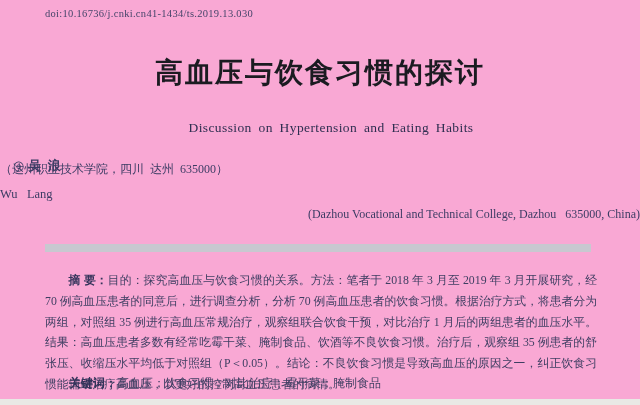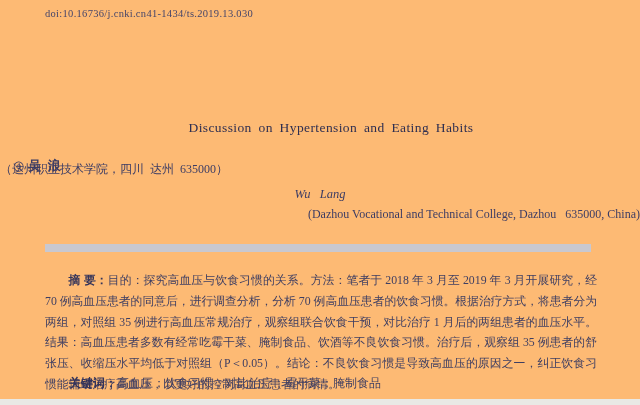--- a/index.html
+++ b/index.html
@@ -1,20 +1,20 @@
 <!DOCTYPE html>
 <html><head>
 <meta charset="utf-8">
 <style>
   html, body { margin: 0; padding: 0; background: #ffffff; }
   .paper {
     position: relative;
     width: 640px;
     height: 405px;
-    background: #fdba74;
+    background: #f9a8d4;
     overflow: hidden;
     font-family: "Liberation Serif", serif;
     color: #3e3e62;
   }
   .doi {
     position: absolute;
     top: 8px;
     left: 45px;
     font-size: 10.5px;
     letter-spacing: 0.3px;
@@ -68,25 +68,24 @@
     text-align: left;
     font-size: 12px;
     color: #3c3c64;
     white-space: pre-wrap;
   }
   .author-en {
     position: absolute;
     top: 187px;
     left: 0;
     width: 100%;
-    text-align: center;
+    text-align: left;
     font-size: 12.5px;
     color: #3c3c64;
     white-space: pre-wrap;
-    font-style: italic;
   }
   .affiliation-en {
     position: absolute;
     top: 207px;
     left: 0;
     width: 100%;
     text-align: right;
     font-size: 12px;
     color: #3c3c64;
     white-space: pre-wrap;
@@ -136,20 +135,21 @@
     background: #e9e9e5;
   }
 </style>
 </head>
 <body>
 
 <div class="paper">
 
   <div class="doi">doi:10.16736/j.cnki.cn41-1434/ts.2019.13.030</div>
 
+  <h1 class="title-cn">高血压与饮食习惯的探讨</h1>
 
   <h2 class="title-en">Discussion on Hypertension and Eating Habits</h2>
 
   <div class="author-line">
     <span class="marker">◎</span><span>吴  浪</span>
   </div>
 
   <div class="affiliation-cn">（达州职业技术学院，四川  达州  635000）</div>
 
   <div class="author-en">Wu   Lang</div>

